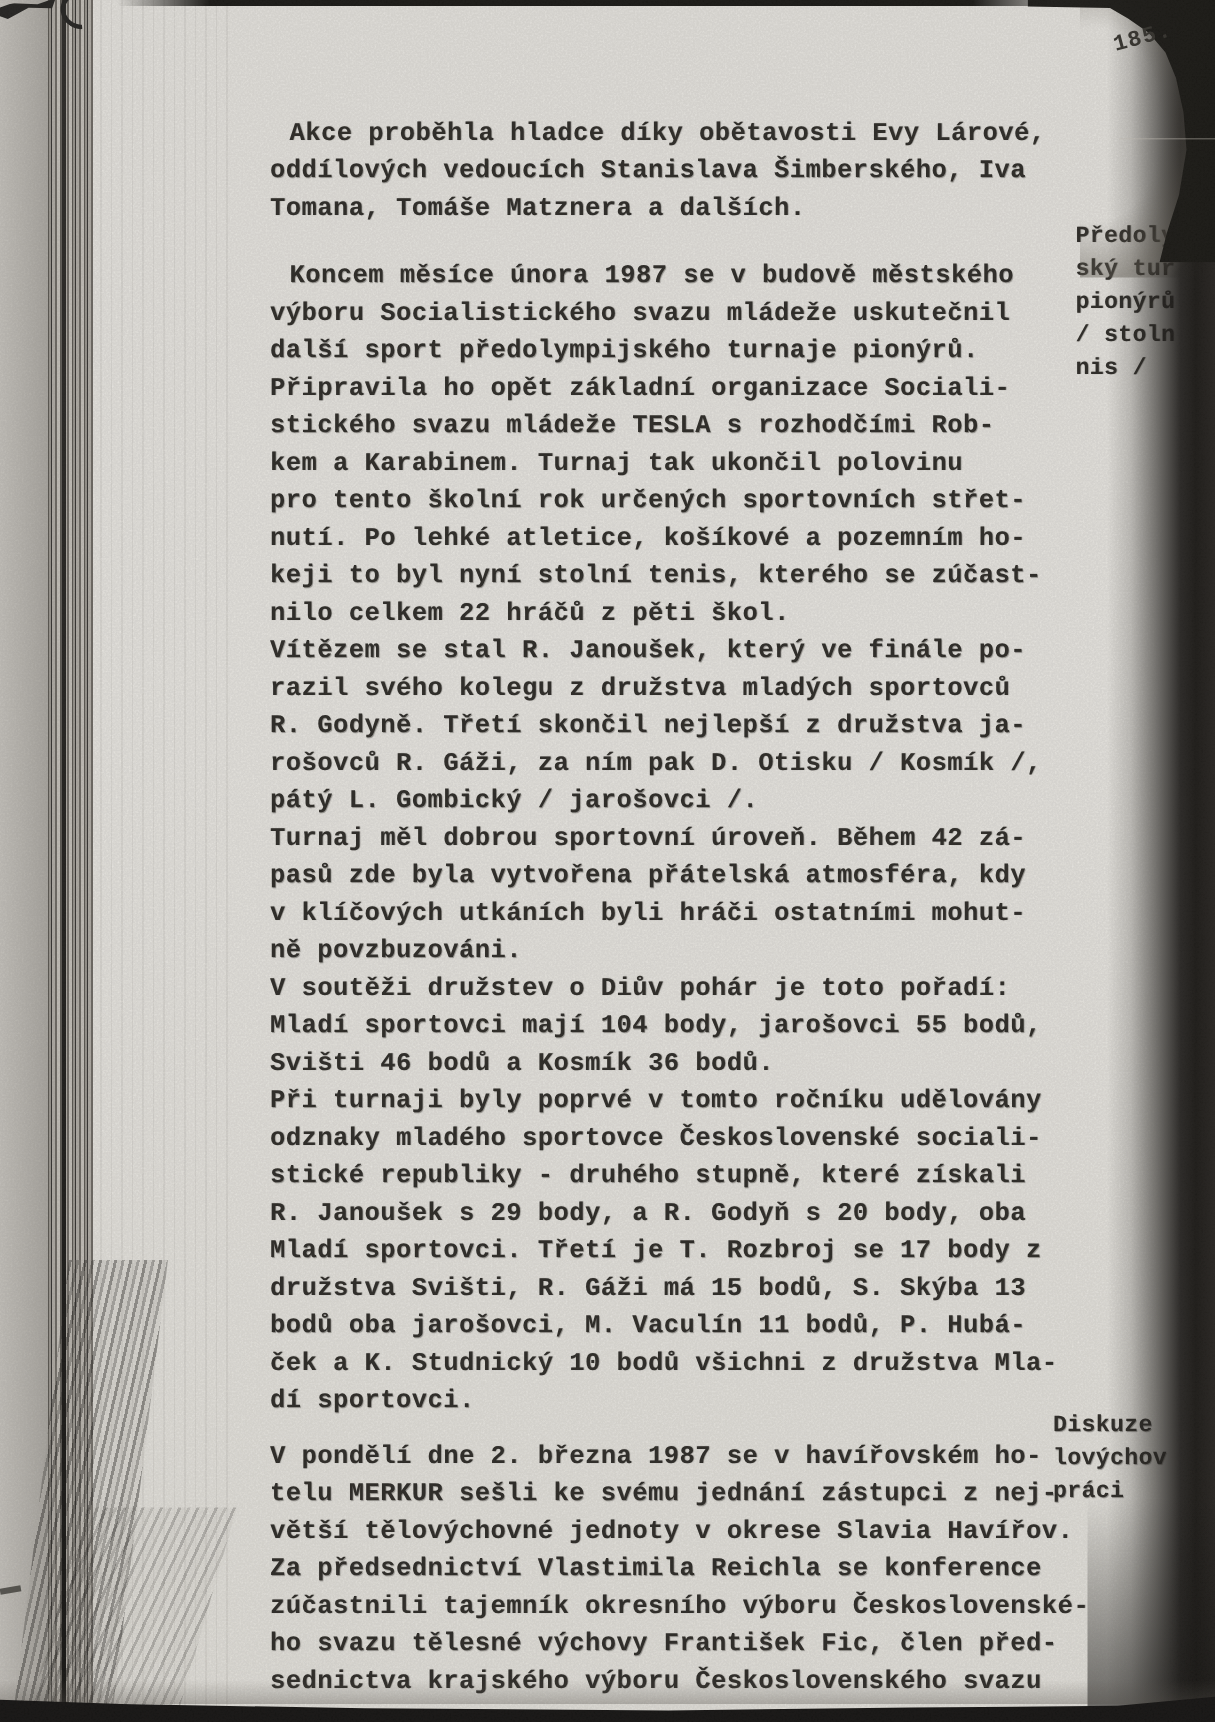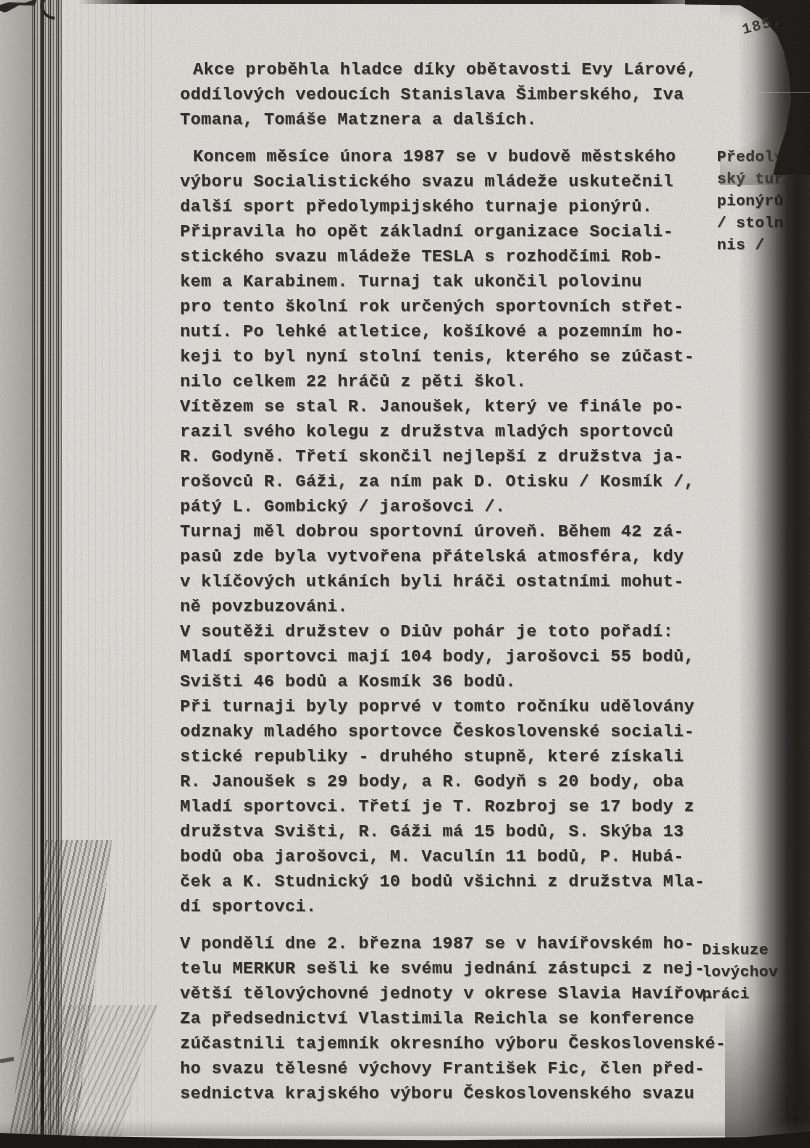--- a/index.html
+++ b/index.html
@@ -9,21 +9,21 @@
     font-family:"Liberation Mono","DejaVu Sans Mono",monospace;
   }
   
   .text-column {
     position:absolute; left:180px; top:57px; width:562px; z-index:4;
     font-size:17px; line-height:25px; letter-spacing:0.3px; font-weight:700;
     color:#2b2925; text-shadow:0.5px 0.5px 0.6px rgba(45,42,38,.45);
     white-space:pre;
   }
   .paragraph { margin:0 0 12px 0; }
-  .paragraph.indent .line:first-child { padding-left:13px; }
+  .paragraph.indent .line:first-child { padding-left:13px;margin-top:20px; }
   .line { height:25px; }
   
   .margin-note {
     position:absolute; z-index:4; font-size:15.5px; line-height:22px;
     letter-spacing:0.2px; font-weight:700; color:#2b2925;
     text-shadow:0.5px 0.5px 0.6px rgba(45,42,38,.45); white-space:pre;
   }
   .note-1 { left:717px; top:146px; width:95px; }
   .note-2 { left:702px; top:939px; width:95px; }
   

